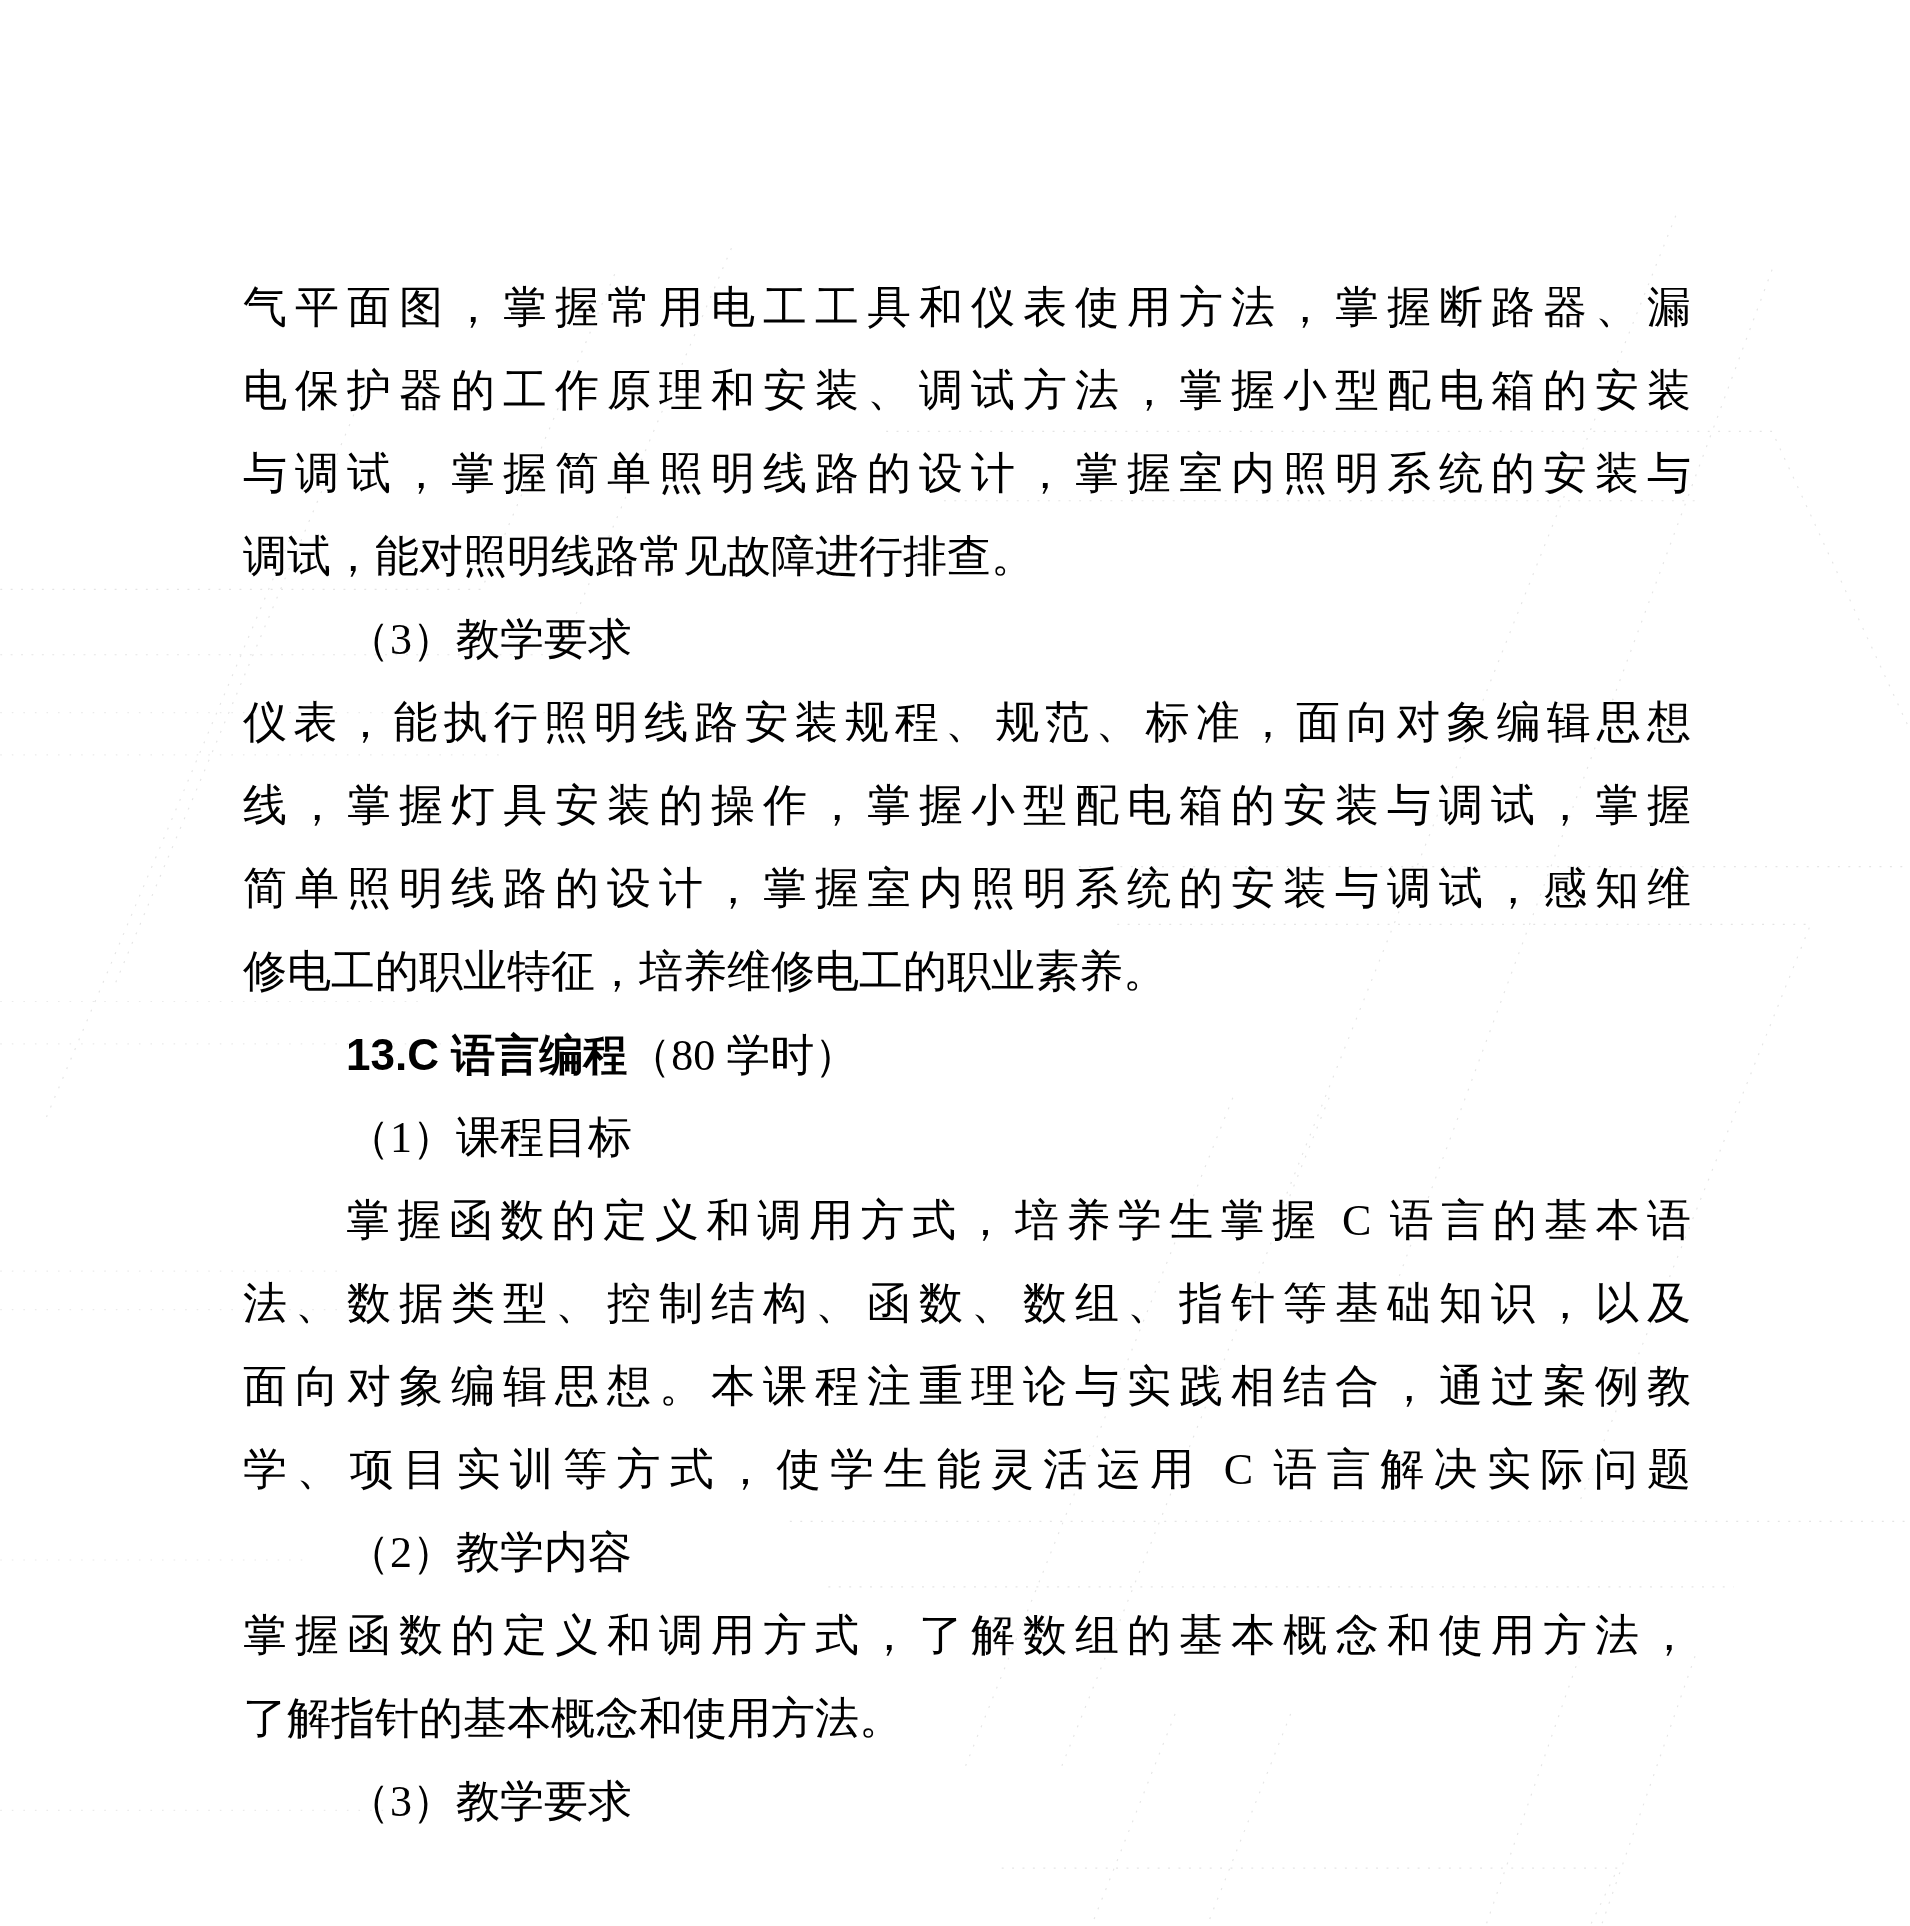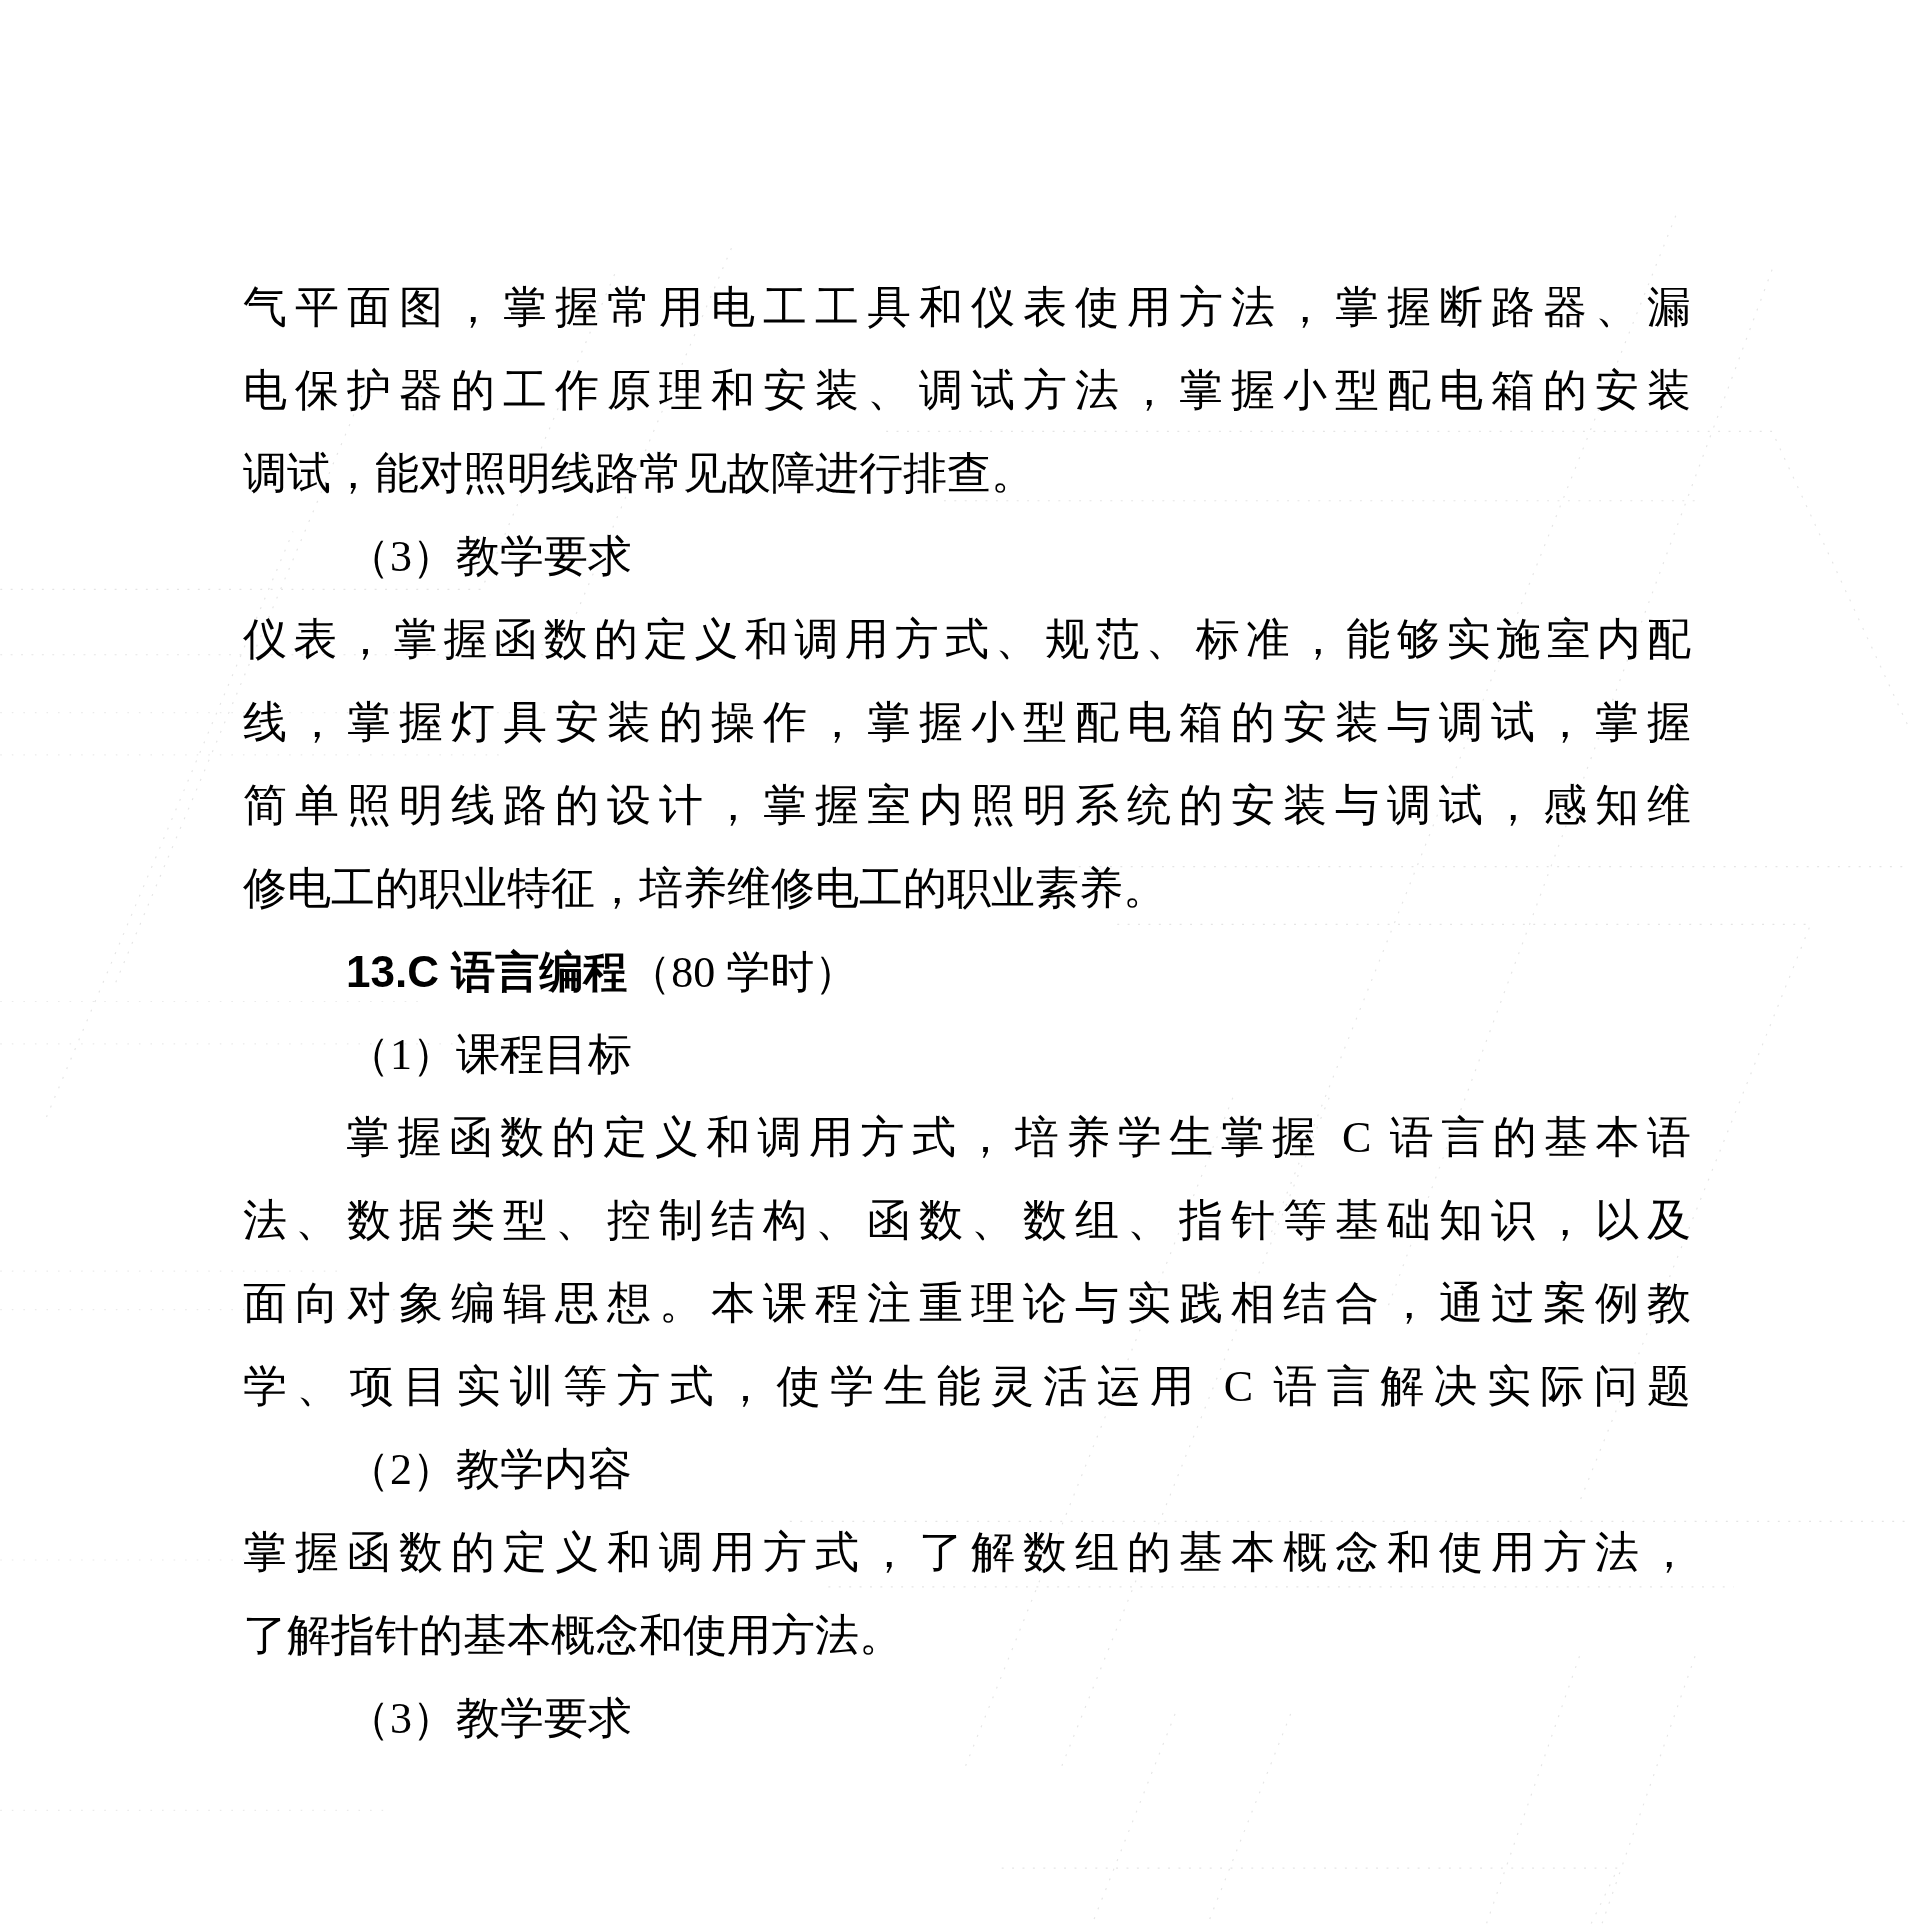--- a/index.html
+++ b/index.html
@@ -81,23 +81,24 @@
     <path d="M0 3400 L1200 3400"></path>
     <path d="M0 4050 L800 4050"></path>
     <path d="M0 4700 L1000 4700"></path>
     <path d="M0 5350 L1200 5350"></path>
   </g>
 </svg>
 
 <div class="textblock">
   <div class="line fill">气平面图，掌握常用电工工具和仪表使用方法，掌握断路器、漏</div>
   <div class="line fill">电保护器的工作原理和安装、调试方法，掌握小型配电箱的安装</div>
+  <div class="line fill">与调试，掌握简单照明线路的设计，掌握室内照明系统的安装与</div>
   <div class="line">调试，能对照明线路常见故障进行排查。</div>
   <div class="line indent">（3）教学要求</div>
-  <div class="line fill">仪表，掌握函数的定义和调用方式、规范、标准，能够实施室内配</div>
+  <div class="line fill">仪表，能执行照明线路安装规程、规范、标准，面向对象编辑思想</div>
   <div class="line fill">线，掌握灯具安装的操作，掌握小型配电箱的安装与调试，掌握</div>
   <div class="line fill">简单照明线路的设计，掌握室内照明系统的安装与调试，感知维</div>
   <div class="line">修电工的职业特征，培养维修电工的职业素养。</div>
   <div class="line indent">
     <span class="bold-hei">13.C 语言编程</span><span>（80 学时）</span>
   </div>
   <div class="line indent">（1）课程目标</div>
   <div class="line indent fill">掌握函数的定义和调用方式，培养学生掌握 C 语言的基本语</div>
   <div class="line fill">法、数据类型、控制结构、函数、数组、指针等基础知识，以及</div>
   <div class="line fill">面向对象编辑思想。本课程注重理论与实践相结合，通过案例教</div>

